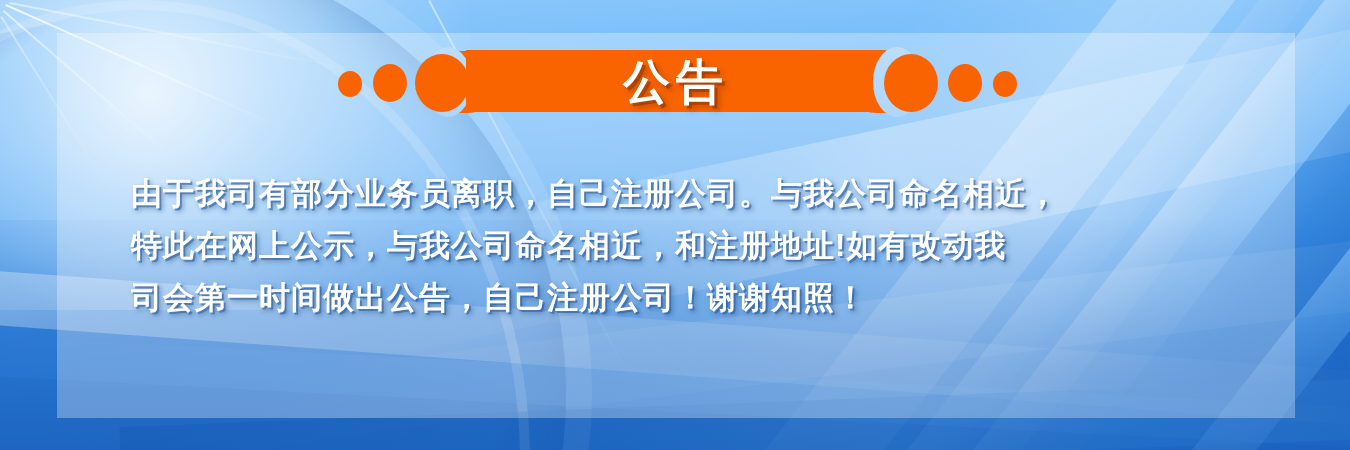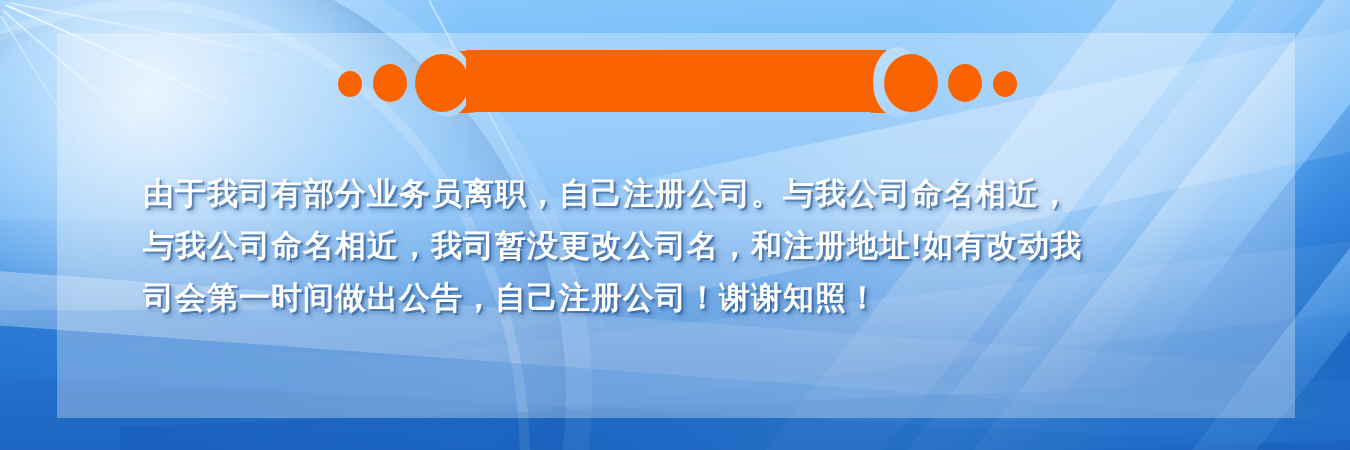--- a/index.html
+++ b/index.html
@@ -154,21 +154,21 @@
     text-shadow:
       3px 3px 0 rgba(120,42,0,0.45),
       5px 5px 6px rgba(90,32,0,0.35);
     z-index: 5;
     white-space: nowrap;
   }
 
   
   .body-text {
     position: absolute;
-    left: 143px; top: 168px;
+    left: 131px; top: 168px;
     width: 1085px;
     color: #ffffff;
     font-size: 31px;
     font-weight: bold;
     line-height: 52px;
     letter-spacing: 1px;
     text-shadow:
       2px 2px 0 rgba(40,90,150,0.55),
       3px 3px 5px rgba(25,70,130,0.50);
   }
@@ -250,21 +250,22 @@
 
     <div style="position:absolute; left:848px; top:1px; width:56px; height:62px;
                 background:#fa6400; border-radius:50% 0 0 50%;"></div>
     <div style="position:absolute; left:873px; top:-3px; width:48px; height:70px;
                 border-radius:50%;
                 background: linear-gradient(180deg,#bcddfb,#aed6fa);"></div>
     <div class="bigcirc" style="left:884px; top:4px; width:54px; height:58px;"></div>
     <div class="dot" style="left:948px; top:14px; width:34px; height:38px;"></div>
     <div class="dot" style="left:993px; top:21px; width:24px; height:26px;"></div>
 
+    <div class="ribbon-title">公告</div>
   </div>
 
   <div class="body-text">
     <span class="ln">由于我司有部分业务员离职，自己注册公司。与我公司命名相近，</span>
-    <span class="ln">与我公司命名相近，我司暂没更改公司名，和注册地址!如有改动我</span>
+    <span class="ln">特此在网上公示，与我公司命名相近，和注册地址!如有改动我</span>
     <span class="ln">司会第一时间做出公告，自己注册公司！谢谢知照！</span>
   </div>
 
 </div>
 
 </body></html>

